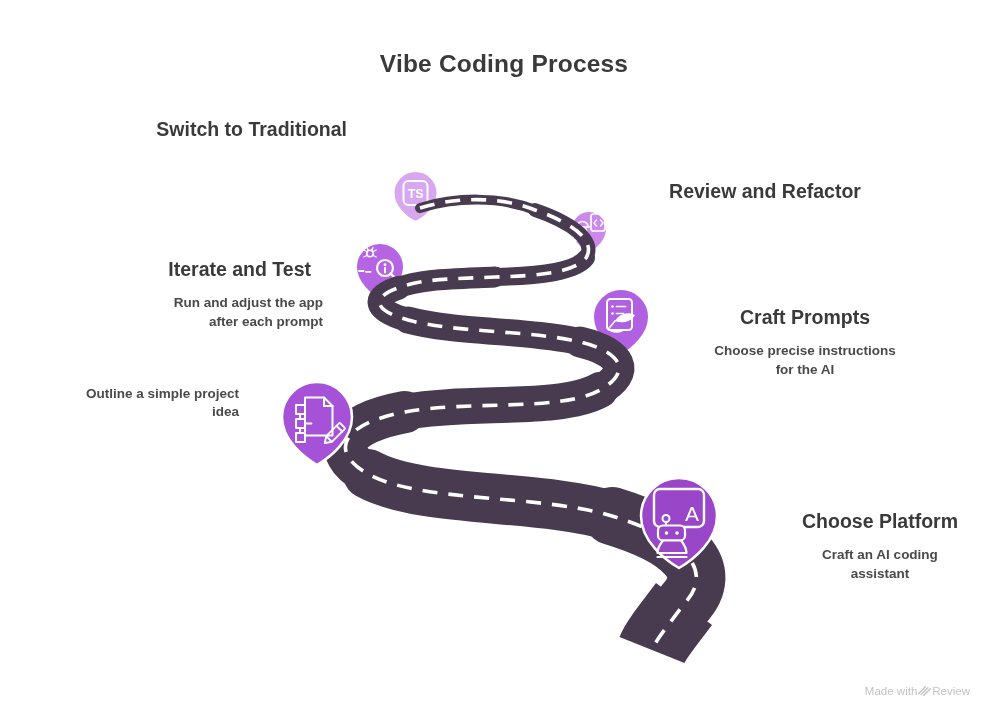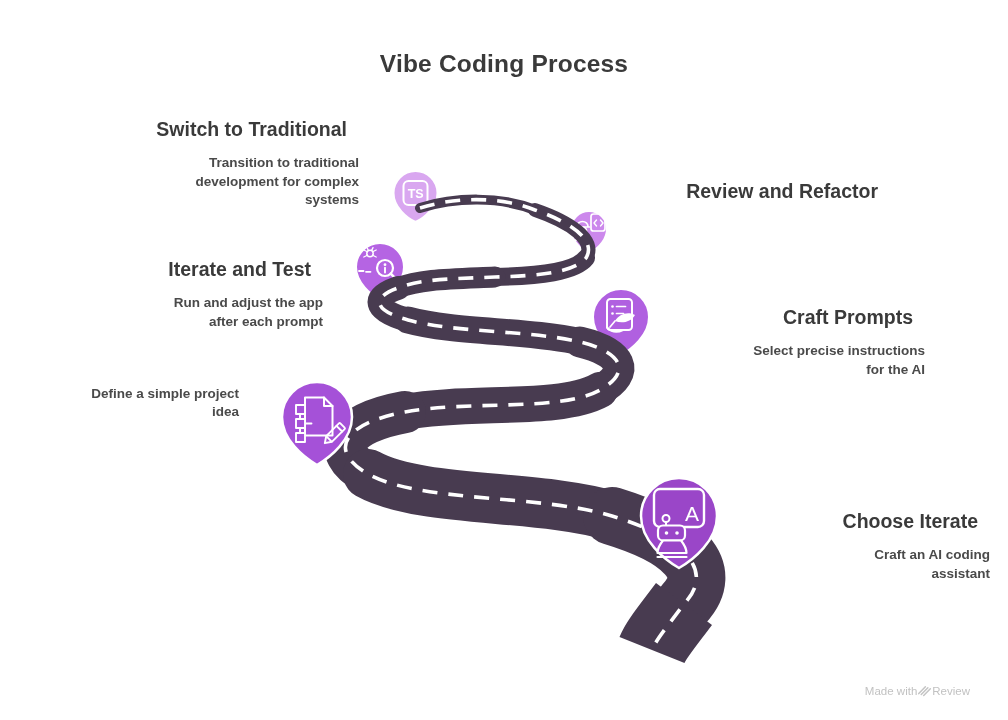--- a/index.html
+++ b/index.html
@@ -7,21 +7,21 @@
     position:relative;width:1008px;height:720px;overflow:hidden;background:#ffffff;
     font-family:"Liberation Sans", sans-serif;
   }
   .page-title{
     position:absolute;left:0;top:50px;width:100%;text-align:center;
     font-size:24.5px;font-weight:bold;color:#3a3a3a;margin:0;letter-spacing:.2px;
   }
   .diagram-svg{position:absolute;left:0;top:0;}
   .step{position:absolute;}
   .step.align-right{text-align:right;}
-  .step.align-left{text-align:right;}
+  .step.align-left{text-align:center;}
   .step-title{
     font-size:19.5px;font-weight:bold;color:#3a3a3a;line-height:1.2;margin:12px;
   }
   .step-desc{
     font-size:13.5px;font-weight:bold;color:#4a4a4a;line-height:1.36;margin:13px 0 0 0;
     white-space:pre-line;
   }
   .footer{
     position:absolute;right:38px;top:684px;display:flex;align-items:center;
     font-size:11.5px;color:#c2c2c2;font-weight:normal;
@@ -127,48 +127,45 @@
         <circle cx="666.5" cy="533" r="1.8" fill="#ffffff" stroke="none"></circle>
         <circle cx="677" cy="533" r="1.8" fill="#ffffff" stroke="none"></circle>
         <path d="M663,540.5 C659,545.5 657.5,549.5 657.5,553 L686.5,553 C686.5,549.5 685,545.5 681,540.5 Z" stroke-width="2.2"></path>
         <path d="M657.5,557 h29" fill="none" stroke-width="2.2"></path>
       </g>
     </g>
   </svg>
 
   <div class="step align-right" style="left:89px;top:106px;width:270px;">
     <div class="step-title">Switch to Traditional</div>
-    <div class="step-desc">Transition to traditional
-development for complex
-systems</div>
   </div>
 
   <div class="step align-right" style="left:73px;top:246px;width:250px;">
     <div class="step-title">Iterate and Test</div>
     <div class="step-desc">Run and adjust the app
 after each prompt</div>
   </div>
 
   <div class="step align-right" style="left:19px;top:372px;width:220px;">
-    <div class="step-desc">Define a simple project
+    <div class="step-desc">Outline a simple project
 idea</div>
   </div>
 
   <div class="step align-left" style="left:640px;top:168px;width:250px;">
     <div class="step-title">Review and Refactor</div>
   </div>
 
   <div class="step align-left" style="left:685px;top:294px;width:240px;">
     <div class="step-title">Craft Prompts</div>
-    <div class="step-desc">Select precise instructions
+    <div class="step-desc">Choose precise instructions
 for the AI</div>
   </div>
 
   <div class="step align-left" style="left:770px;top:498px;width:220px;">
-    <div class="step-title">Choose Iterate</div>
+    <div class="step-title">Choose Platform</div>
     <div class="step-desc">Craft an AI coding
 assistant</div>
   </div>
 
   <div class="footer">
     <span>Made with</span>
     <svg width="15" height="13" viewBox="0 0 17 14">
       <g stroke="#c4c4c4" stroke-width="1.7" stroke-linecap="round" fill="none">
         <path d="M2,10.5 L9.5,2.8"></path>
         <path d="M4.8,11.6 L12.3,3.9"></path>

